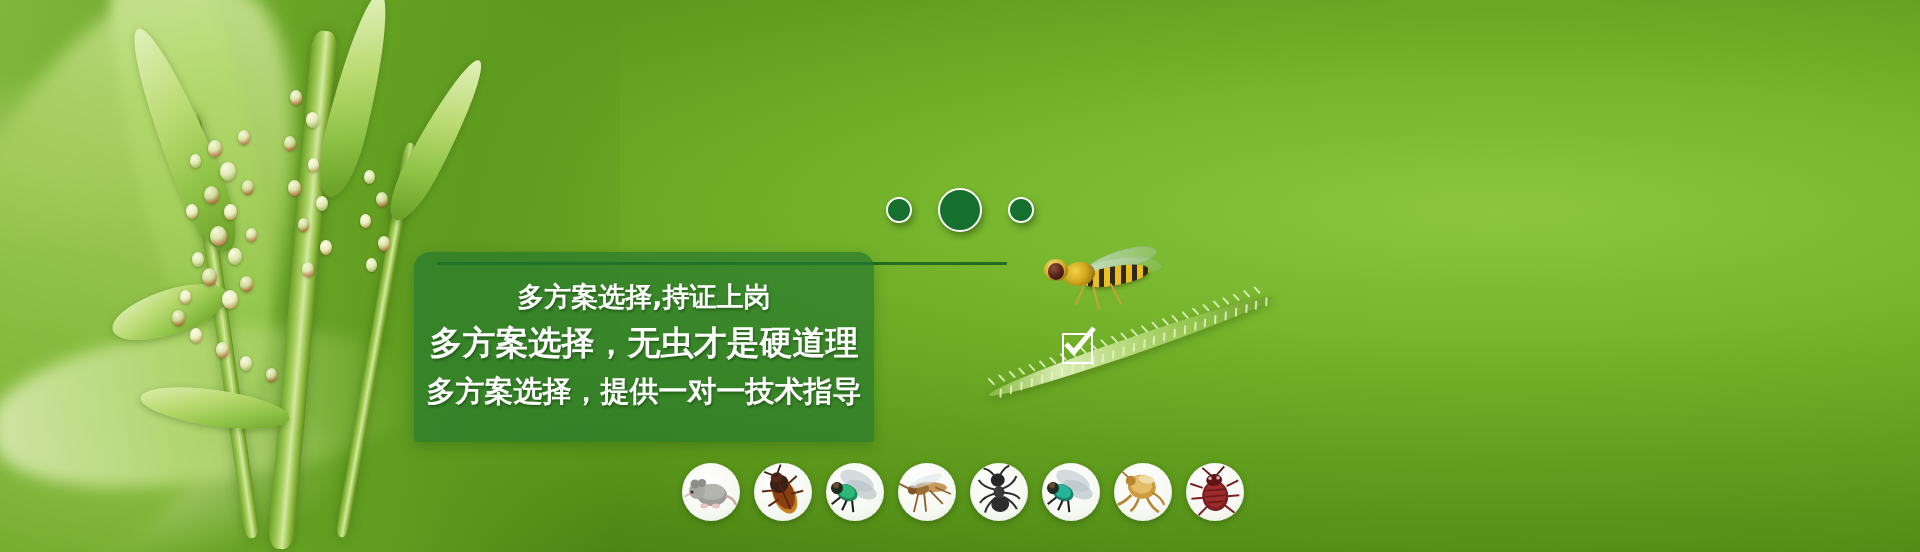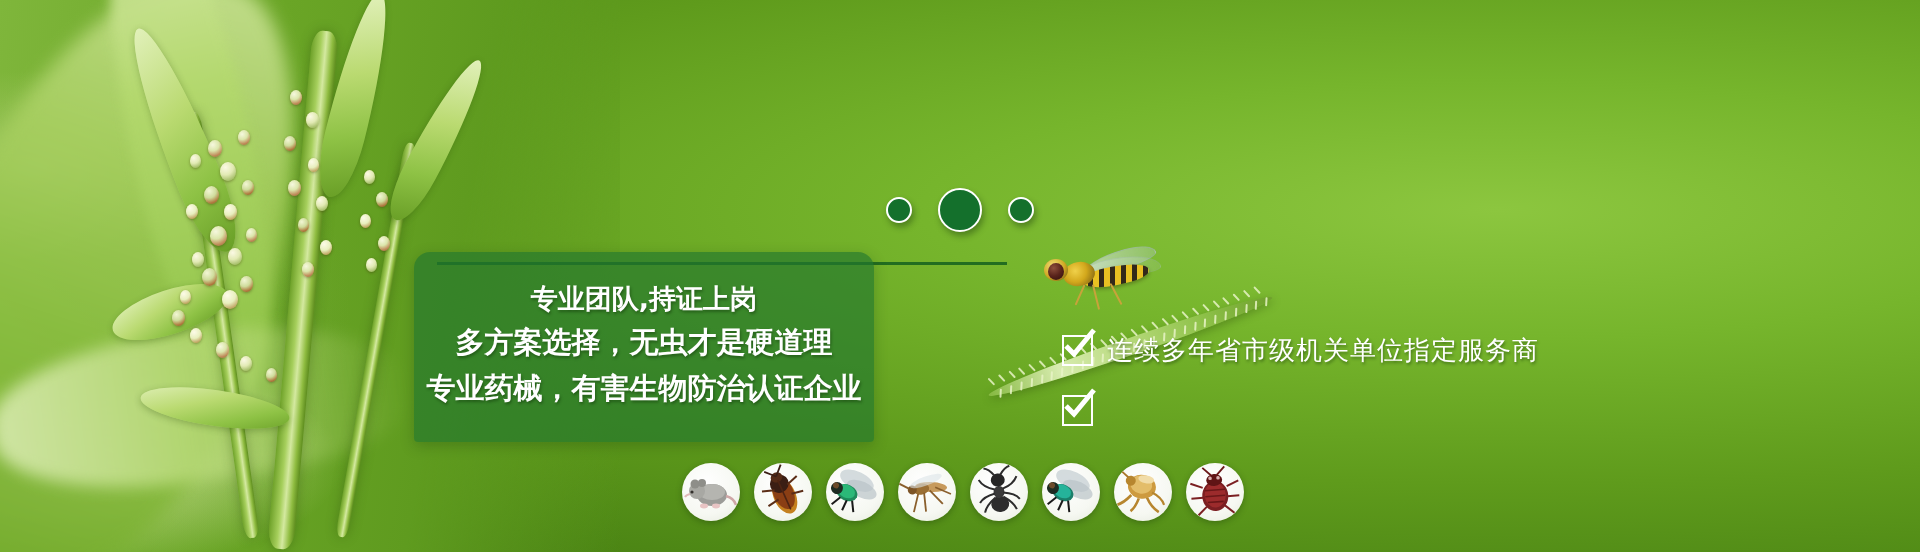--- a/index.html
+++ b/index.html
@@ -213,21 +213,21 @@
     box-sizing:border-box;
   }
   .panel-line{
     color:#ffffff;
     font-weight:bold;
     white-space:nowrap;
     text-shadow:1px 2px 3px rgba(10,40,5,.45);
     font-family:"DejaVu Sans","Liberation Sans",sans-serif;
   }
   .panel-line.l1{font-size:27px;letter-spacing:0px;}
-  .panel-line.l2{font-size:29px;letter-spacing:0px;}
+  .panel-line.l2{font-size:33px;letter-spacing:0px;}
   .panel-line.l3{font-size:29px;letter-spacing:0px;}
 
   
   .checklist{
     position:absolute;
     left:1062px;top:333px;
     display:flex;flex-direction:column;gap:27px;
   }
   .check-row{
     display:flex;align-items:center;gap:14px;
@@ -404,34 +404,26 @@
 
   <div class="dots">
     <span class="dot small"></span>
     <span class="dot large"></span>
     <span class="dot small"></span>
   </div>
 
   <div class="rule"></div>
 
   <div class="panel">
-    <div class="panel-line l1">专业团队,持证上岗</div>
+    <div class="panel-line l1">多方案选择,持证上岗</div>
     <div class="panel-line l2">多方案选择，无虫才是硬道理</div>
-    <div class="panel-line l3">专业药械，有害生物防治认证企业</div>
+    <div class="panel-line l3">多方案选择，提供一对一技术指导</div>
   </div>
 
   <div class="checklist">
-    <div class="check-row">
-      <span class="check-box">
-        <svg viewBox="0 0 36 36" fill="none">
-            <path d="M5 19 L13 27 L33 3" stroke="#ffffff" stroke-width="5" stroke-linecap="butt" stroke-linejoin="miter"></path>
-          </svg>
-      </span>
-      <span class="check-label">连续多年省市级机关单位指定服务商</span>
-    </div>
     <div class="check-row">
       <span class="check-box">
         <svg viewBox="0 0 36 36" fill="none">
             <path d="M5 19 L13 27 L33 3" stroke="#ffffff" stroke-width="5" stroke-linecap="butt" stroke-linejoin="miter"></path>
           </svg>
       </span>
     </div>
   </div>
 
   <div class="pest-row">

